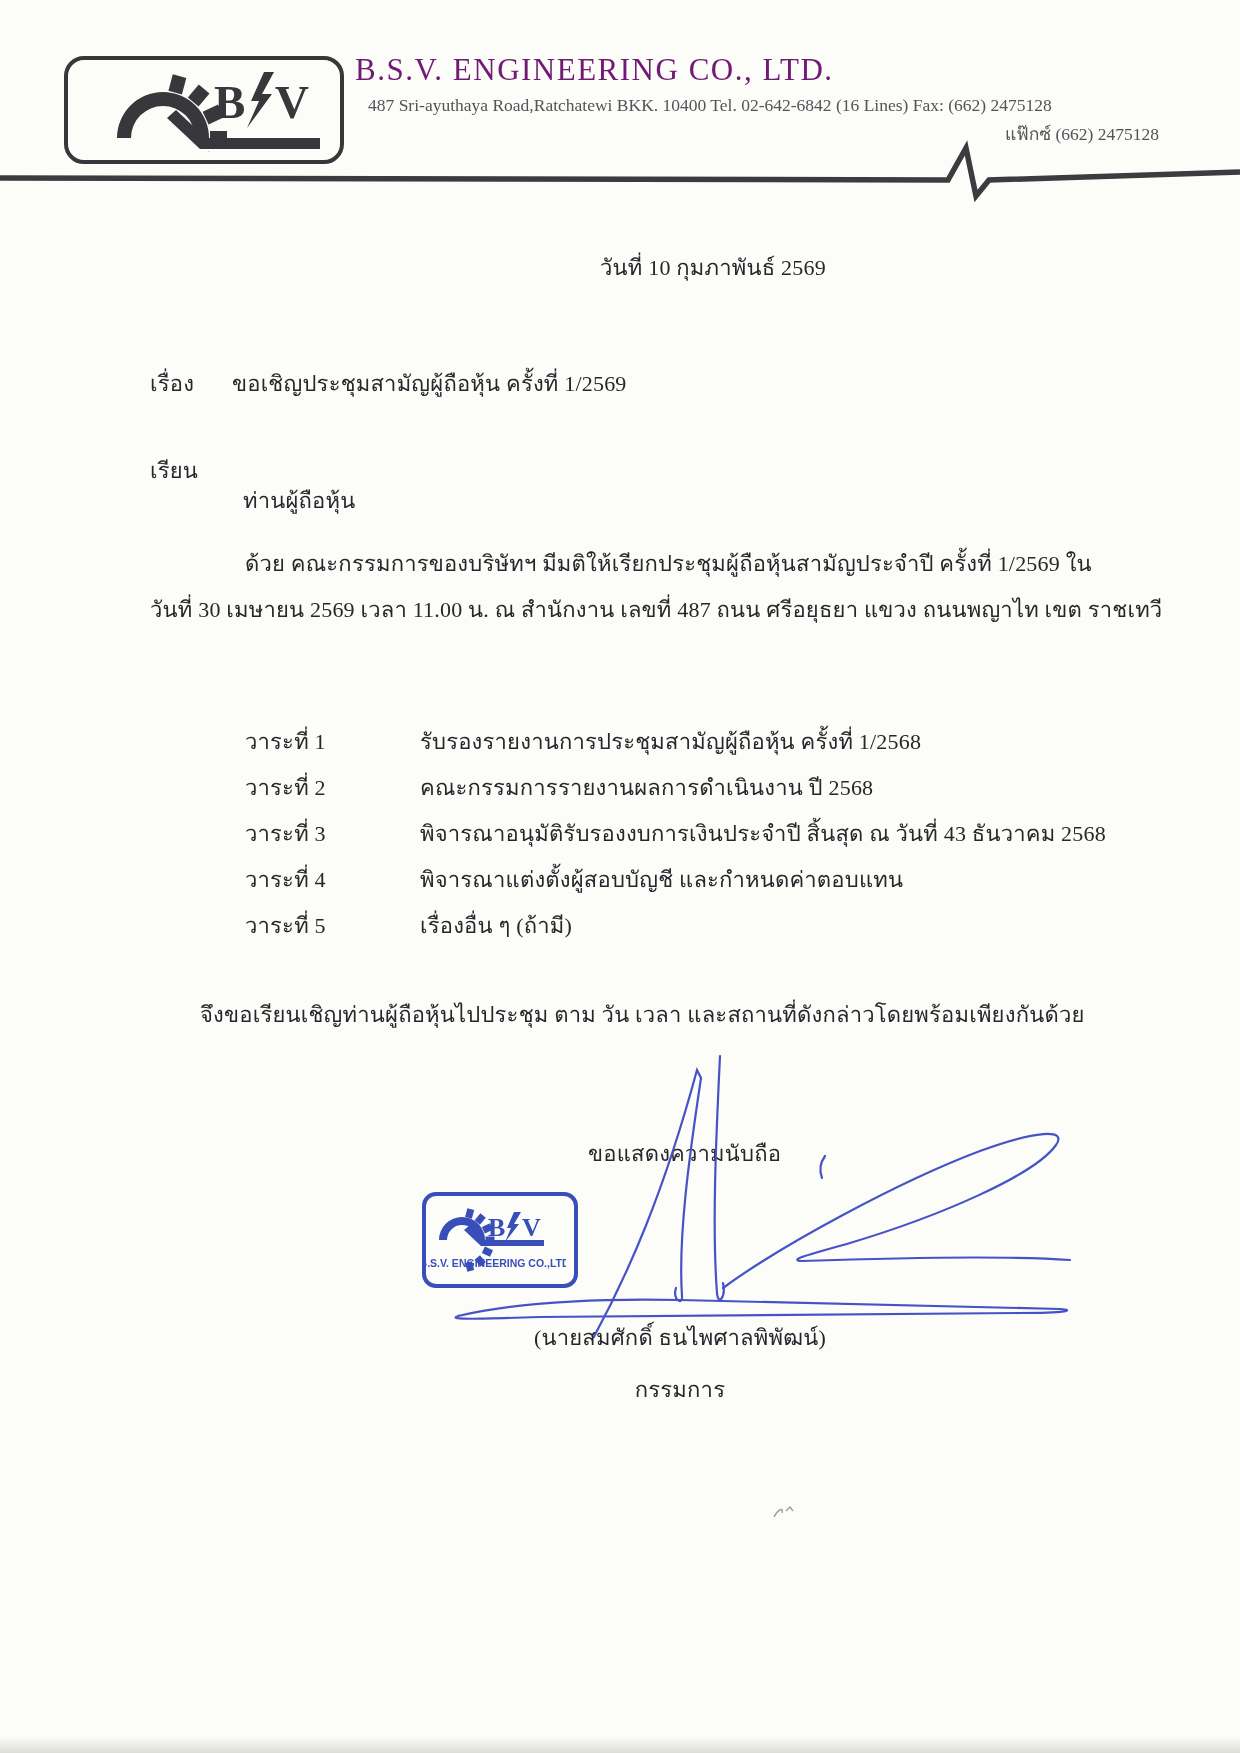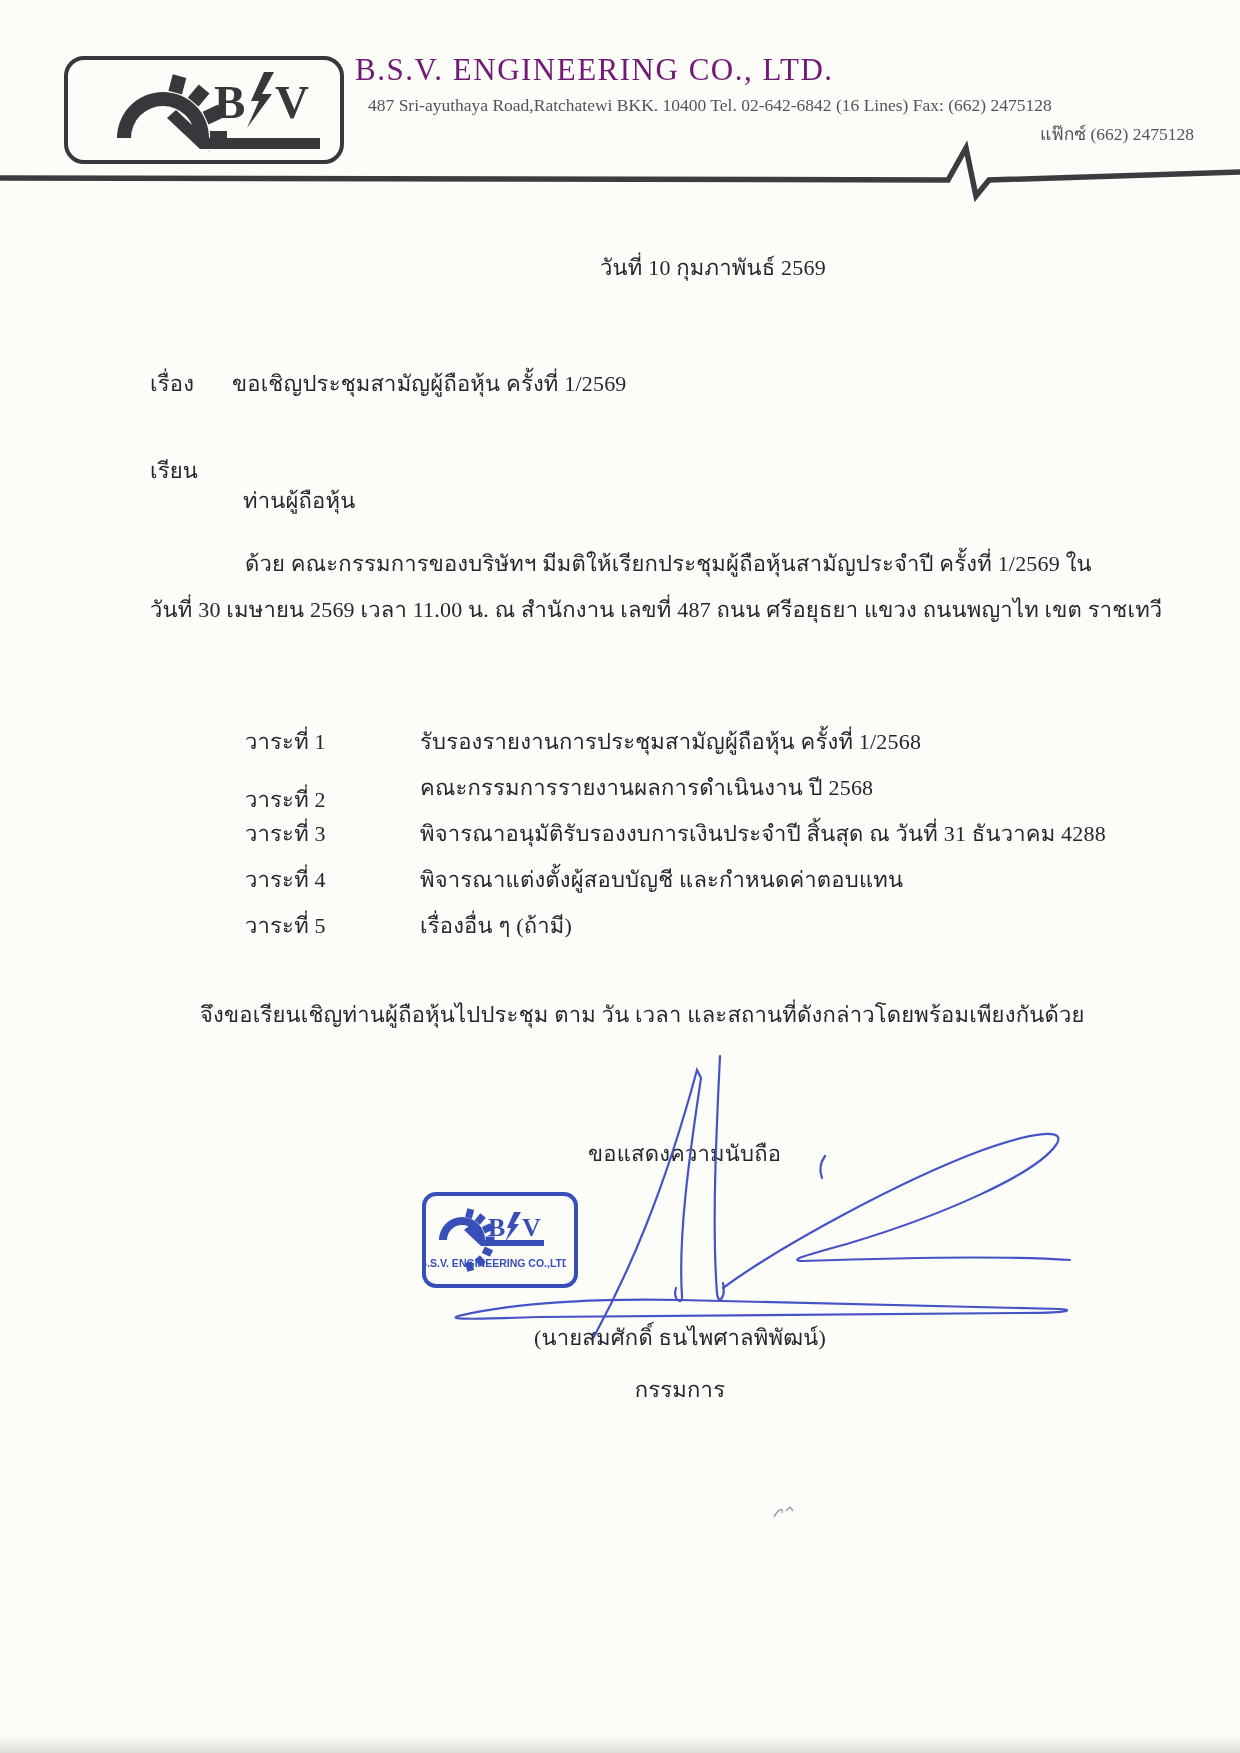--- a/index.html
+++ b/index.html
@@ -10,21 +10,21 @@
     color:#2a2a30;
   }
   .abs{position:absolute;}
   .th{font-size:22px;color:#26262c;letter-spacing:.2px;white-space:nowrap;}
   
   .logo-box{left:64px;top:56px;width:272px;height:100px;border:4px solid #38383c;border-radius:20px;}
   .company-name{left:355px;top:52px;font-size:31px;color:#701a75;letter-spacing:1.5px;white-space:nowrap;}
   .addr{font-size:17.5px;color:#53535a;white-space:nowrap;}
   .addr-en{left:357px;top:95px;margin-left:11px;}
   .addr-th{left:357px;top:120px;}
-  .addr-fax{left:1005px;top:120px;margin-left:35px;}
+  .addr-fax{left:1005px;top:120px;}
   
   .date-line{left:600px;top:250px;}
   .subj-label{left:150px;top:366px;}
   .subj-text{left:232px;top:366px;}
   .sal-label{left:150px;top:453px;}
   .sal-text{left:243px;top:443px;margin-top:40px;}
   .body-line-1{left:245px;top:546px;}
   .body-line-2{left:150px;top:592px;}
   .body-line-3{left:150px;top:638px;}
   .agenda-label{left:245px;}
@@ -78,24 +78,24 @@
   <div class="abs th subj-text">ขอเชิญประชุมสามัญผู้ถือหุ้น ครั้งที่  1/2569</div>
 
   <div class="abs th sal-label">เรียน</div>
   <div class="abs th sal-text">ท่านผู้ถือหุ้น</div>
 
   <div class="abs th body-line-1">ด้วย คณะกรรมการของบริษัทฯ  มีมติให้เรียกประชุมผู้ถือหุ้นสามัญประจำปี ครั้งที่ 1/2569 ใน</div>
   <div class="abs th body-line-2">วันที่ 30 เมษายน 2569  เวลา 11.00 น. ณ สำนักงาน เลขที่ 487 ถนน ศรีอยุธยา แขวง ถนนพญาไท เขต ราชเทวี</div>
 
   <div class="abs th agenda-label" style="top:724px;">วาระที่  1</div>
   <div class="abs th agenda-text" style="top:724px;">รับรองรายงานการประชุมสามัญผู้ถือหุ้น ครั้งที่ 1/2568</div>
-  <div class="abs th agenda-label" style="top:770px;margin-top:12px;">วาระที่  2</div>
+  <div class="abs th agenda-label" style="top:770px;">วาระที่  2</div>
   <div class="abs th agenda-text" style="top:770px;">คณะกรรมการรายงานผลการดำเนินงาน ปี 2568</div>
   <div class="abs th agenda-label" style="top:816px;">วาระที่  3</div>
-  <div class="abs th agenda-text" style="top:816px;">พิจารณาอนุมัติรับรองงบการเงินประจำปี สิ้นสุด ณ วันที่ 31 ธันวาคม 4288</div>
+  <div class="abs th agenda-text" style="top:816px;">พิจารณาอนุมัติรับรองงบการเงินประจำปี สิ้นสุด ณ วันที่ 43 ธันวาคม 2568</div>
   <div class="abs th agenda-label" style="top:862px;">วาระที่  4</div>
   <div class="abs th agenda-text" style="top:862px;">พิจารณาแต่งตั้งผู้สอบบัญชี และกำหนดค่าตอบแทน</div>
   <div class="abs th agenda-label" style="top:908px;">วาระที่  5</div>
   <div class="abs th agenda-text" style="top:908px;">เรื่องอื่น ๆ (ถ้ามี)</div>
 
   <div class="abs th closing-line">จึงขอเรียนเชิญท่านผู้ถือหุ้นไปประชุม ตาม วัน เวลา และสถานที่ดังกล่าวโดยพร้อมเพียงกันด้วย</div>
 
   <div class="abs th signoff">ขอแสดงความนับถือ</div>
 
   <div class="abs stamp-box">

